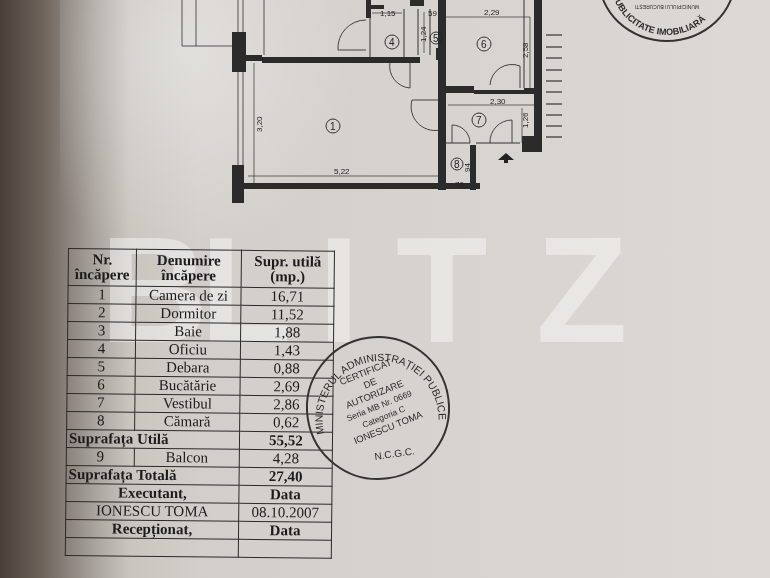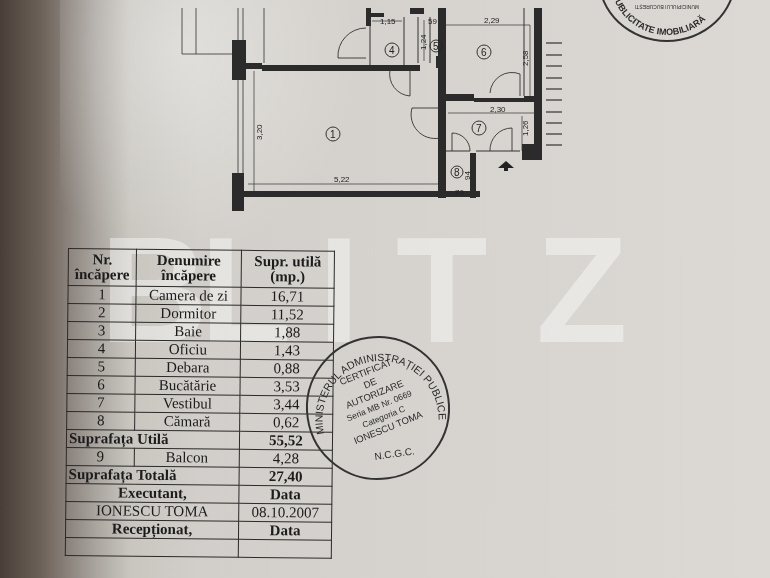--- a/index.html
+++ b/index.html
@@ -2,21 +2,21 @@
 <html><head>
 <meta charset="utf-8">
 <style>
   html,body{margin:0;padding:0;}
   body{width:770px;height:578px;overflow:hidden;position:relative;
     background:linear-gradient(90deg,#4a3f38 0px,#6b6058 40px,#a9a49e 95px,#c9c6c0 130px,#d2cfca 200px,#d6d3ce 400px,#dcd9d4 770px);
     font-family:"Liberation Serif",serif;color:#1c1c1c;}
   .sheen{position:absolute;left:60px;top:0;width:300px;height:260px;
     background:radial-gradient(ellipse at 40% 20%,rgba(255,255,255,0.35),rgba(255,255,255,0) 70%);pointer-events:none;}
   
-  .plan{position:absolute;left:0;top:8px;width:624px;height:210px;text-decoration:underline;}
+  .plan{position:absolute;left:0;top:0;width:624px;height:210px;text-decoration:underline;}
   .plan svg{position:absolute;left:0;top:0;}
   .dim{font-family:"Liberation Sans",sans-serif;font-size:8px;fill:#222;}
   .rnum{font-family:"Liberation Sans",sans-serif;font-size:10px;fill:#222;}
   
   .wm{position:absolute;left:100px;top:232px;width:570px;height:116px;pointer-events:none;}
   .wm span{position:absolute;font-family:"Liberation Sans",sans-serif;font-weight:bold;
     color:rgba(255,255,255,0.42);font-size:150px;line-height:116px;top:0;}
   
   table.rooms{position:absolute;left:68px;top:248px;border-collapse:collapse;
     transform:rotate(0.6deg);transform-origin:left top;}
@@ -204,26 +204,26 @@
     <td>1,43</td>
   </tr>
   <tr>
     <td>5</td>
     <td>Debara</td>
     <td>0,88</td>
   </tr>
   <tr>
     <td>6</td>
     <td>Bucătărie</td>
-    <td>3,53</td>
+    <td>2,69</td>
   </tr>
   <tr>
     <td>7</td>
     <td>Vestibul</td>
-    <td>3,44</td>
+    <td>2,86</td>
   </tr>
   <tr>
     <td>8</td>
     <td>Cămară</td>
     <td>0,62</td>
   </tr>
   <tr>
     <td colspan="2" class="bold left">Suprafața Utilă</td>
     <td class="bold">55,52</td>
   </tr>

